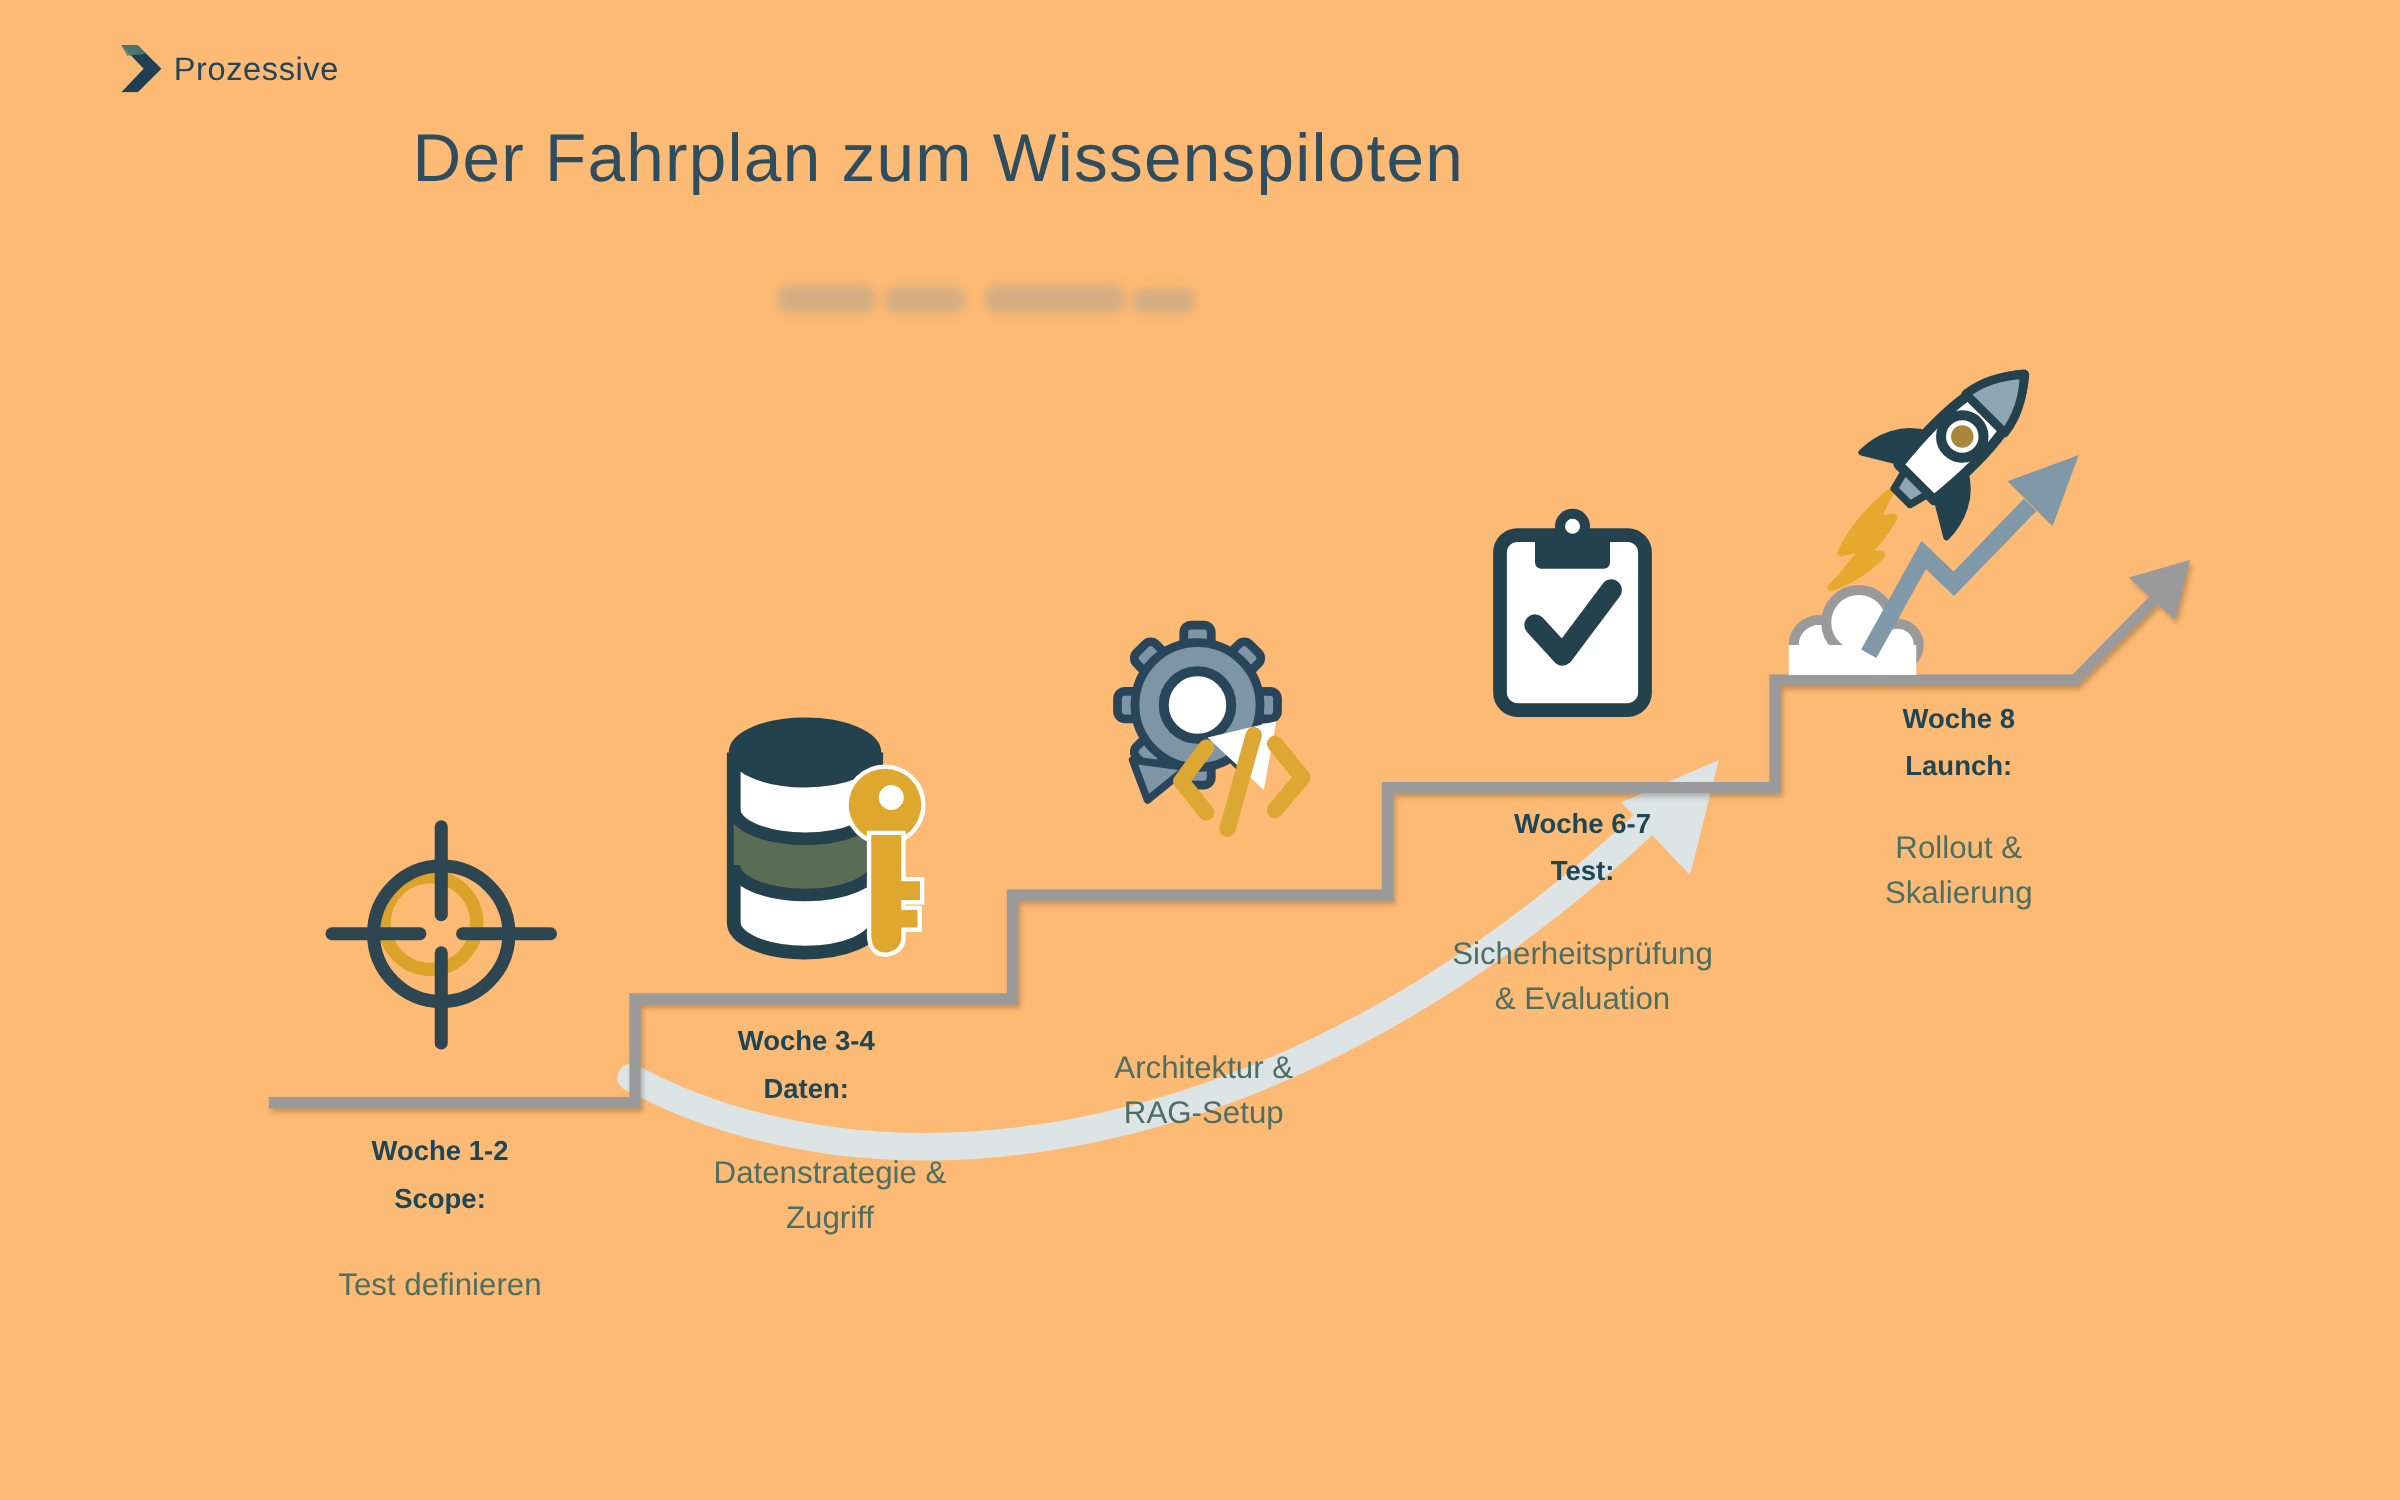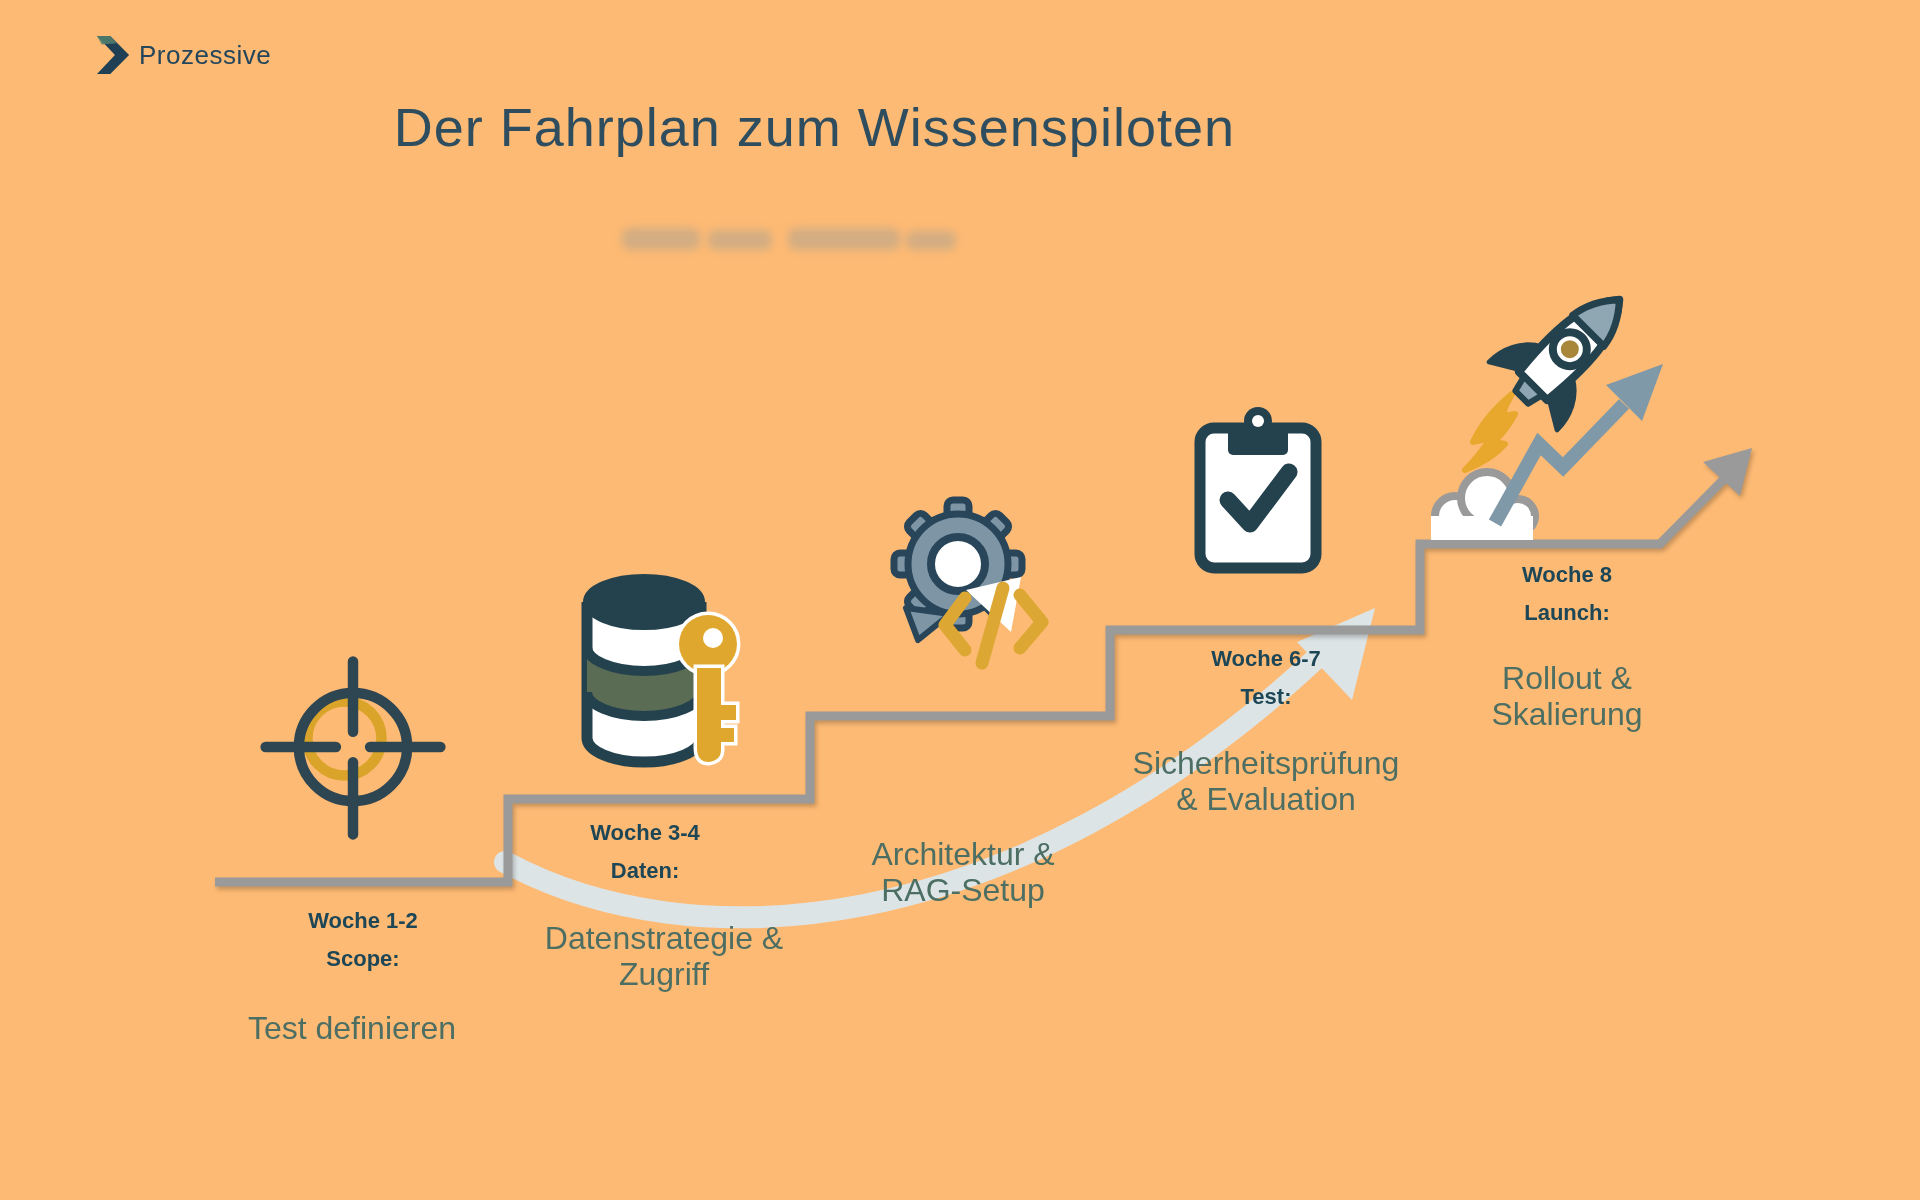--- a/index.html
+++ b/index.html
@@ -5,33 +5,33 @@
   html,body{margin:0;padding:0;background:#ffffff;}
   .canvas{
     position:relative;width:1920px;height:1200px;background:#fdba74;
     overflow:hidden;font-family:"Liberation Sans",sans-serif;
   }
   
   .logo{position:absolute;left:97px;top:36px;display:flex;align-items:center;gap:8px;}
   .logo svg{display:block;}
   .logo-text{font-size:26px;font-weight:500;color:#24455a;letter-spacing:.5px;}
   .title{
-    position:absolute;left:330px;top:96px;width:905px;text-align:right;
+    position:absolute;left:330px;top:96px;width:905px;text-align:left;
     font-size:54px;font-weight:400;color:#2e4e60;letter-spacing:1px;
   }
   
   .smudge{position:absolute;border-radius:8px;background:rgba(144,152,156,.38);filter:blur(4px);}
   
   .step-label{
     position:absolute;text-align:center;white-space:pre-line;
     font-weight:700;font-size:22px;line-height:38px;color:#1d4656;
   }
   .step-desc{
     position:absolute;text-align:center;white-space:pre-line;
-    font-weight:400;font-size:32px;line-height:36px;color:#4d6f63;
+    font-weight:400;font-size:25px;line-height:36px;color:#4d6f63;
   }
   .icon-svg{position:absolute;}
   .stairs-shadow{filter:drop-shadow(2px 3px 2px rgba(0,0,0,.22));}
 </style>
 </head>
 <body>
 
 <div class="canvas">
 
   <div class="logo">
@@ -65,21 +65,21 @@
   </svg>
 
   <svg class="icon-svg" style="left:258px;top:652px;" width="190" height="190" viewBox="0 0 200 200">
     <circle cx="91" cy="91" r="39" fill="none" stroke="#d9a429" stroke-width="11"></circle>
     <circle cx="100" cy="100" r="57" fill="none" stroke="#2e4552" stroke-width="11"></circle>
     <line x1="100" y1="10" x2="100" y2="84" stroke="#2e4552" stroke-width="11" stroke-linecap="round"></line>
     <line x1="100" y1="116" x2="100" y2="192" stroke="#2e4552" stroke-width="11" stroke-linecap="round"></line>
     <line x1="8" y1="100" x2="82" y2="100" stroke="#2e4552" stroke-width="11" stroke-linecap="round"></line>
     <line x1="118" y1="100" x2="192" y2="100" stroke="#2e4552" stroke-width="11" stroke-linecap="round"></line>
   </svg>
-  <div class="step-label" style="left:183px;top:902px;width:360px;">Woche 1-2
+  <div class="step-label" style="left:172px;top:902px;width:360px;">Woche 1-2
 Scope:</div>
   <div class="step-desc" style="left:172px;top:1010px;width:360px;">Test definieren</div>
 
   <svg class="icon-svg" style="left:577px;top:570px;" width="180" height="205" viewBox="0 0 180 205">
 
     <path d="M10,32 L10,168 A57,24 0 0 0 124,168 L124,32" fill="#ffffff" stroke="#24414e" stroke-width="11"></path>
     <ellipse cx="67" cy="32" rx="57" ry="24" fill="#24414e" stroke="#24414e" stroke-width="8"></ellipse>
     <path d="M10,77 A57,24 0 0 0 124,77 L124,122 A57,24 0 0 1 10,122 Z" fill="#5b6c54"></path>
     <path d="M10,77 A57,24 0 0 0 124,77" fill="none" stroke="#24414e" stroke-width="10"></path>
     <path d="M10,122 A57,24 0 0 0 124,122" fill="none" stroke="#24414e" stroke-width="10"></path>

